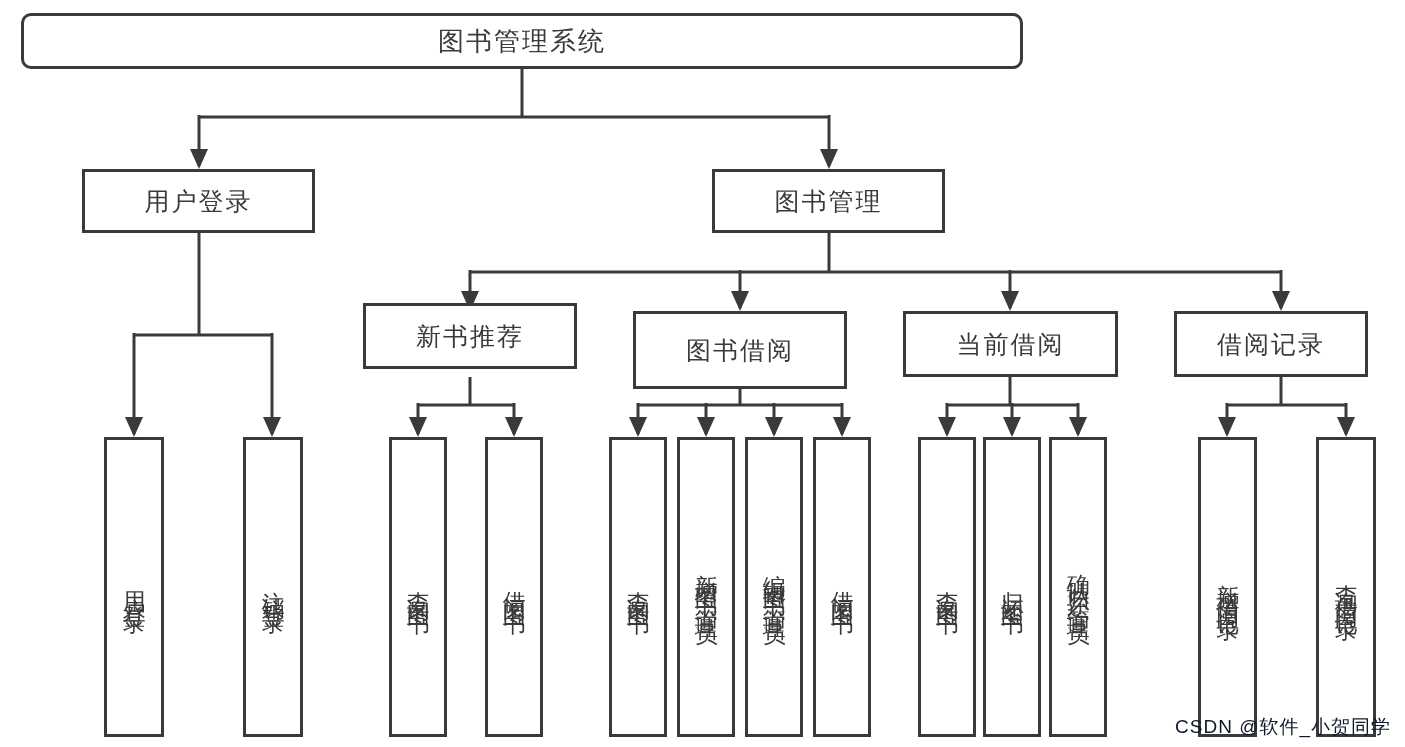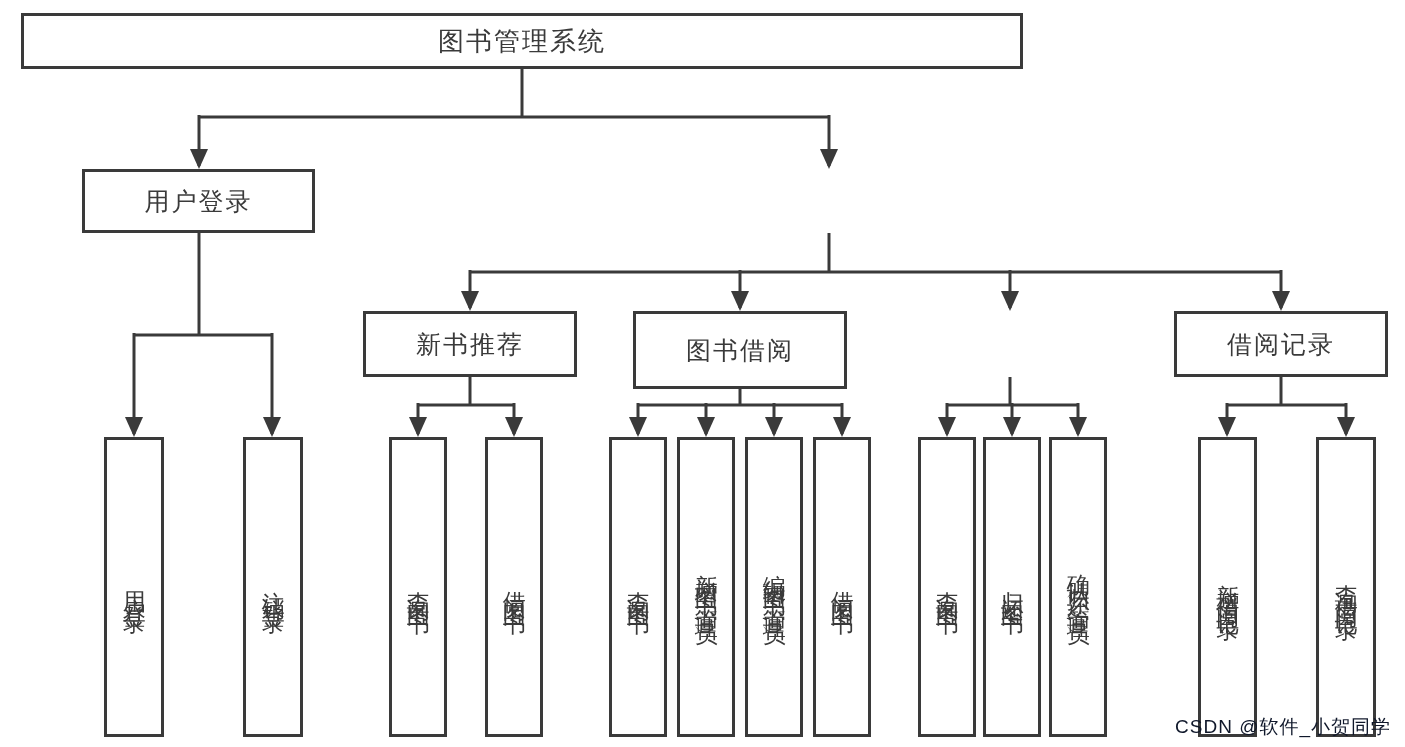--- a/index.html
+++ b/index.html
@@ -34,37 +34,38 @@
     text-align: center;
   }
   .node.h {
     font-size: 25px;
     letter-spacing: 2px;
     line-height: 1;
   }
   .node.root {
     left: 21px; top: 13px; width: 1002px; height: 56px;
     font-size: 26px;
+    border-radius: 10px;
   }
   .node.v {
     writing-mode: vertical-rl;
     font-size: 23px;
     letter-spacing: 7px;
     line-height: 1.1;
     top: 437px;
     height: 300px;
   }
   
   .n-user-login      { left: 82px;  top: 169px; width: 233px; height: 64px; }
   .n-book-management { left: 712px; top: 169px; width: 233px; height: 64px; }
   
-  .n-new-book   { left: 363px;  top: 311px; width: 214px; height: 66px; }
+  .n-new-book   { left: 363px;  top: 303px; width: 214px; height: 66px; }
   .n-borrowing  { left: 633px;  top: 311px; width: 214px; height: 78px; }
   .n-current    { left: 903px;  top: 311px; width: 215px; height: 66px; }
-  .n-record     { left: 1174px; top: 311px; width: 214px; height: 66px; }
+  .n-record     { left: 1174px; top: 311px; width: 194px; height: 66px; }
   
   .lf-login        { left: 104px;  width: 60px; }
   .lf-logout       { left: 243px;  width: 60px; }
   .lf-query1       { left: 389px;  width: 58px; }
   .lf-borrow1      { left: 485px;  width: 58px; }
   .lf-query2       { left: 609px;  width: 58px; }
   .lf-add-book     { left: 677px;  width: 58px; }
   .lf-edit-book    { left: 745px;  width: 58px; }
   .lf-borrow2      { left: 813px;  width: 58px; }
   .lf-query3       { left: 918px;  width: 58px; }
@@ -149,23 +150,25 @@
       <polygon points="1003,417 1021,417 1012,437"></polygon>
       <polygon points="1069,417 1087,417 1078,437"></polygon>
       <polygon points="1218,417 1236,417 1227,437"></polygon>
       <polygon points="1337,417 1355,417 1346,437"></polygon>
     </g>
   </svg>
 
   <div class="node root h">图书管理系统</div>
 
   <div class="node h n-user-login">用户登录</div>
+  <div class="node h n-book-management">图书管理</div>
 
   <div class="node h n-new-book">新书推荐</div>
   <div class="node h n-borrowing">图书借阅</div>
+  <div class="node h n-current">当前借阅</div>
   <div class="node h n-record">借阅记录</div>
 
   <div class="node v lf-login">用户登录</div>
   <div class="node v lf-logout">注销登录</div>
 
   <div class="node v lf-query1">查询图书</div>
   <div class="node v lf-borrow1">借阅图书</div>
 
   <div class="node v lf-query2">查询图书</div>
   <div class="node v lf-add-book">新增图书（管理员）</div>

